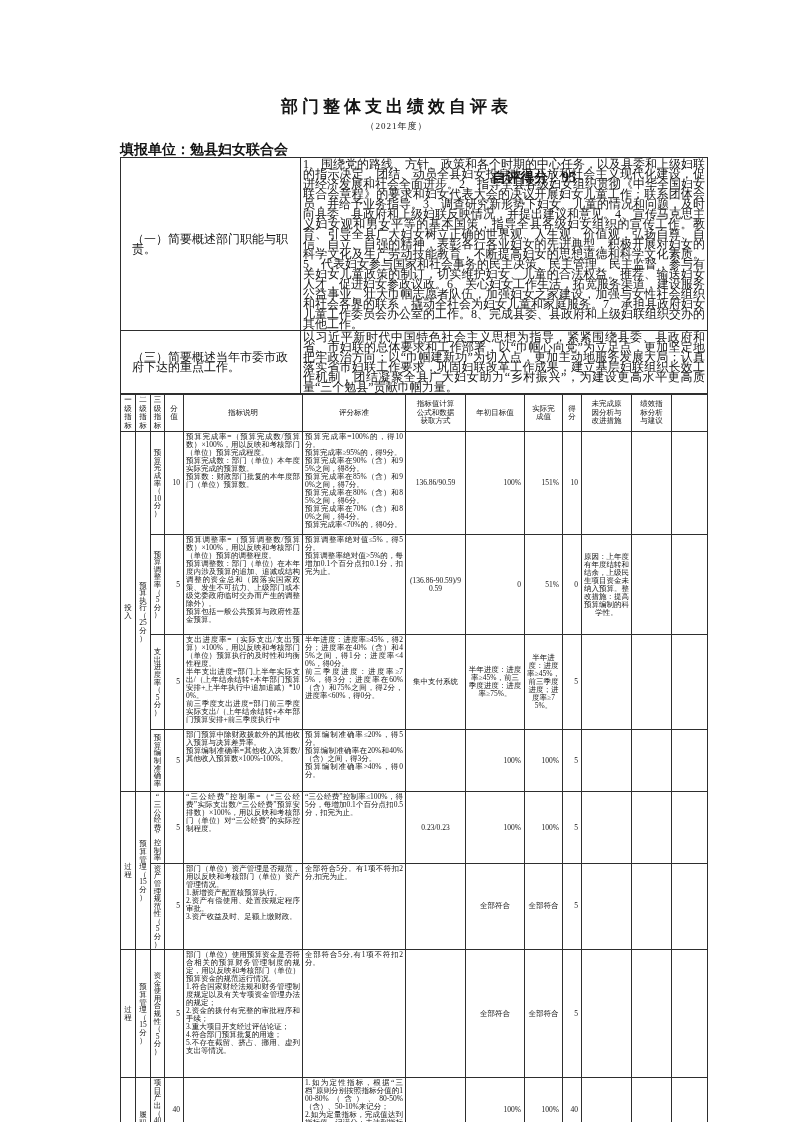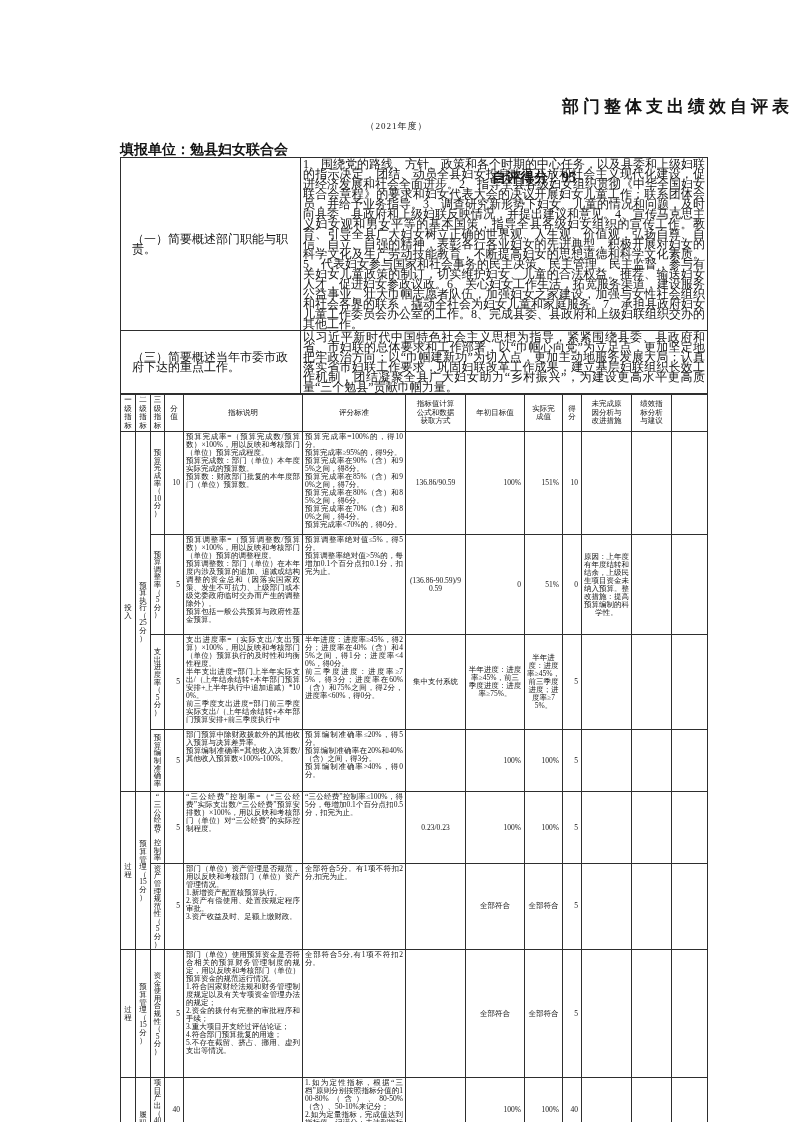--- a/index.html
+++ b/index.html
@@ -2,21 +2,21 @@
 <html><head>
 <meta charset="utf-8">
 <style>
   * { box-sizing: border-box; margin: 0; padding: 0; }
   html,body { background:#e8e8e8; }
   .sheet {
     width: 793px; height: 1122px; margin: 0 auto; background: #fff;
     position: relative; overflow: hidden; color:#141414;
     font-family: "Liberation Serif", "DejaVu Serif", serif;
   }
-  .title { padding-top: 95px; text-align: right; font-size: 17px; font-weight: 700; letter-spacing: 4px; }
+  .title { padding-top: 95px; text-align: center; font-size: 17px; font-weight: 700; letter-spacing: 4px; }
   .subtitle { text-align: center; font-size: 9px; margin-top: 2px; letter-spacing: 1px; }
   .meta { position: relative; width: 587px; margin: 8px 0 3px 120px; font-size: 14px; font-weight: 700; height: 13px; }
   .meta .score { position: absolute; left: 372px; top: 0; font-weight: 700; margin-top: 28px; }
   table { border-collapse: collapse; table-layout: fixed; margin-left: 120px; width: 587px; }
   td { border: 1px solid #2e2e2e; font-size: 7.5px; line-height: 8px; padding: 1px 2px;
        vertical-align: middle; overflow: hidden; word-break: break-all; }
   
   .ov td { font-size: 12px; line-height: 10px; margin-left: 39px; }
   .ov .lbl { padding-left: 11px; vertical-align: middle; }
   .ov .cnt { text-align: justify; vertical-align: middle; }

